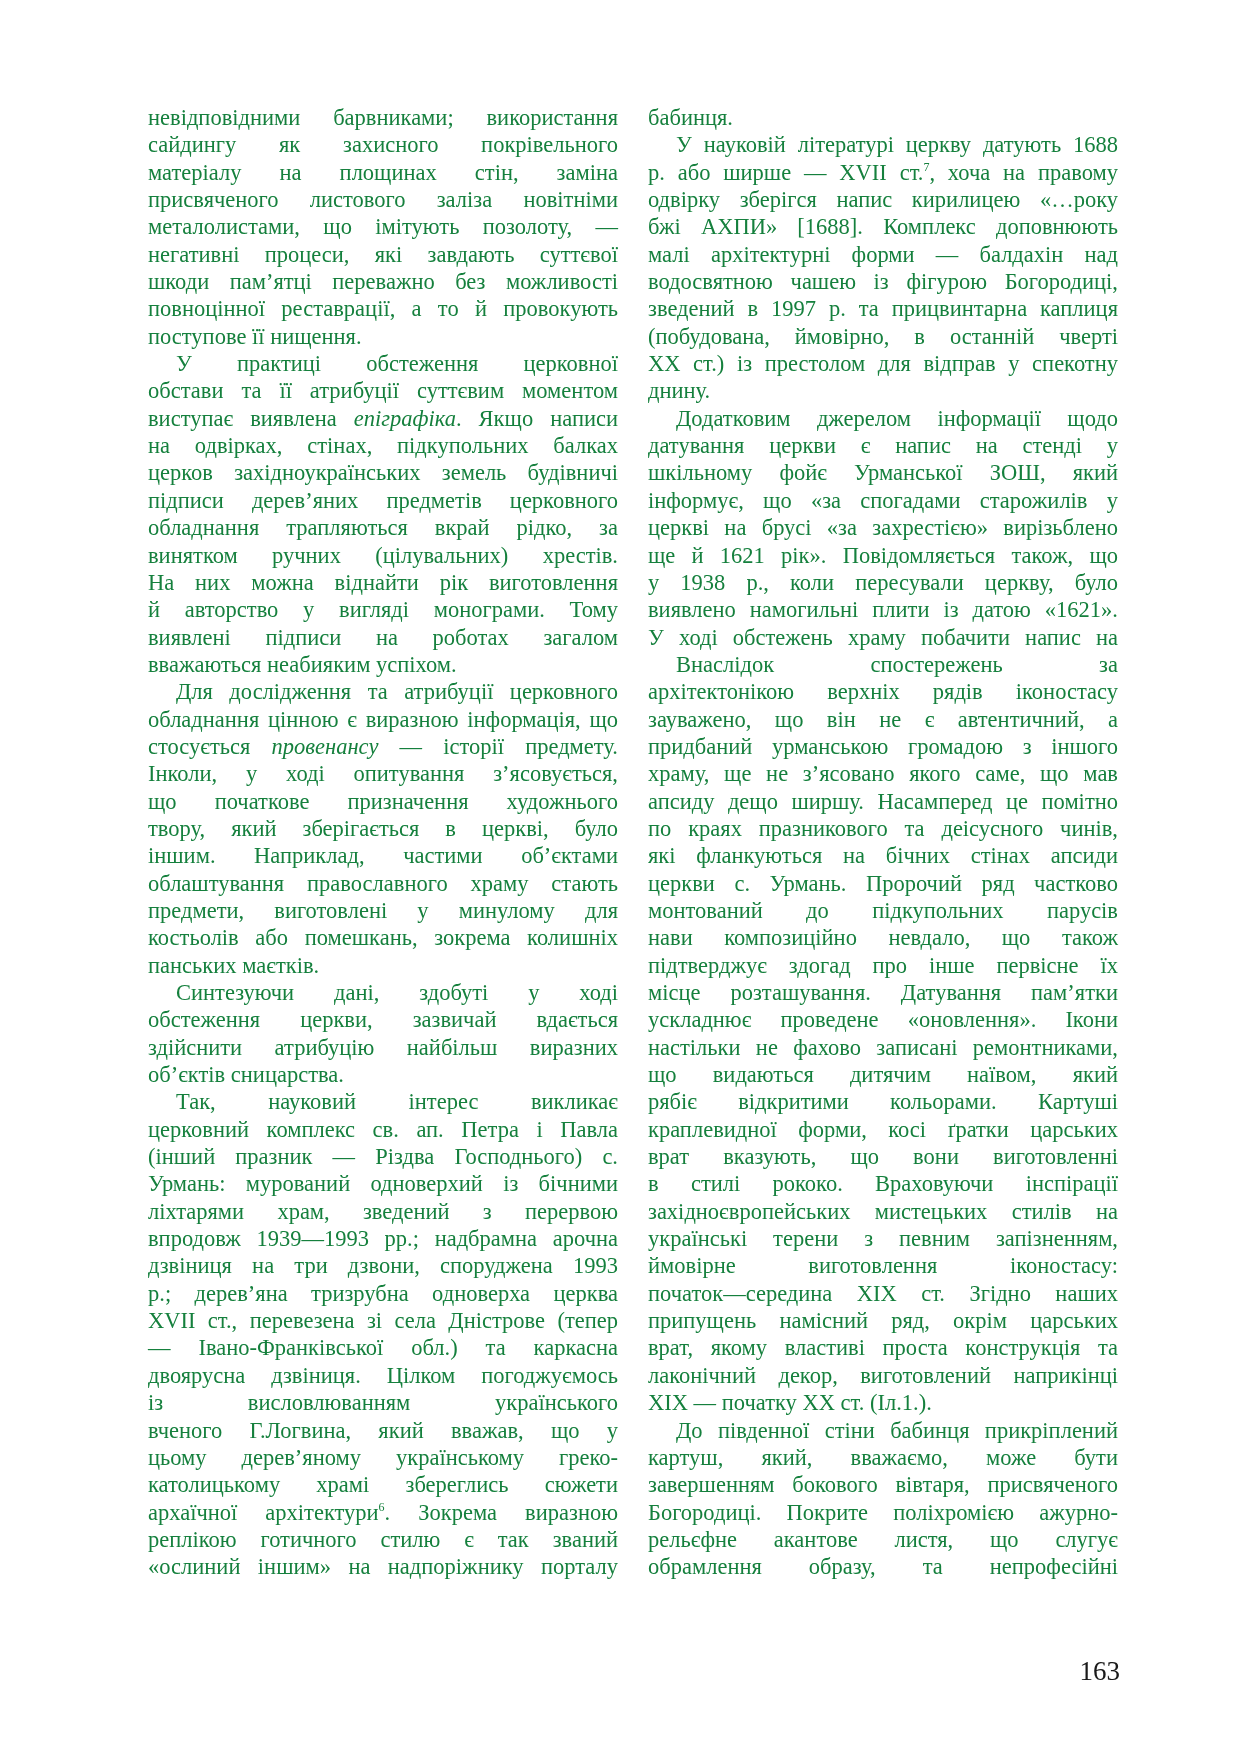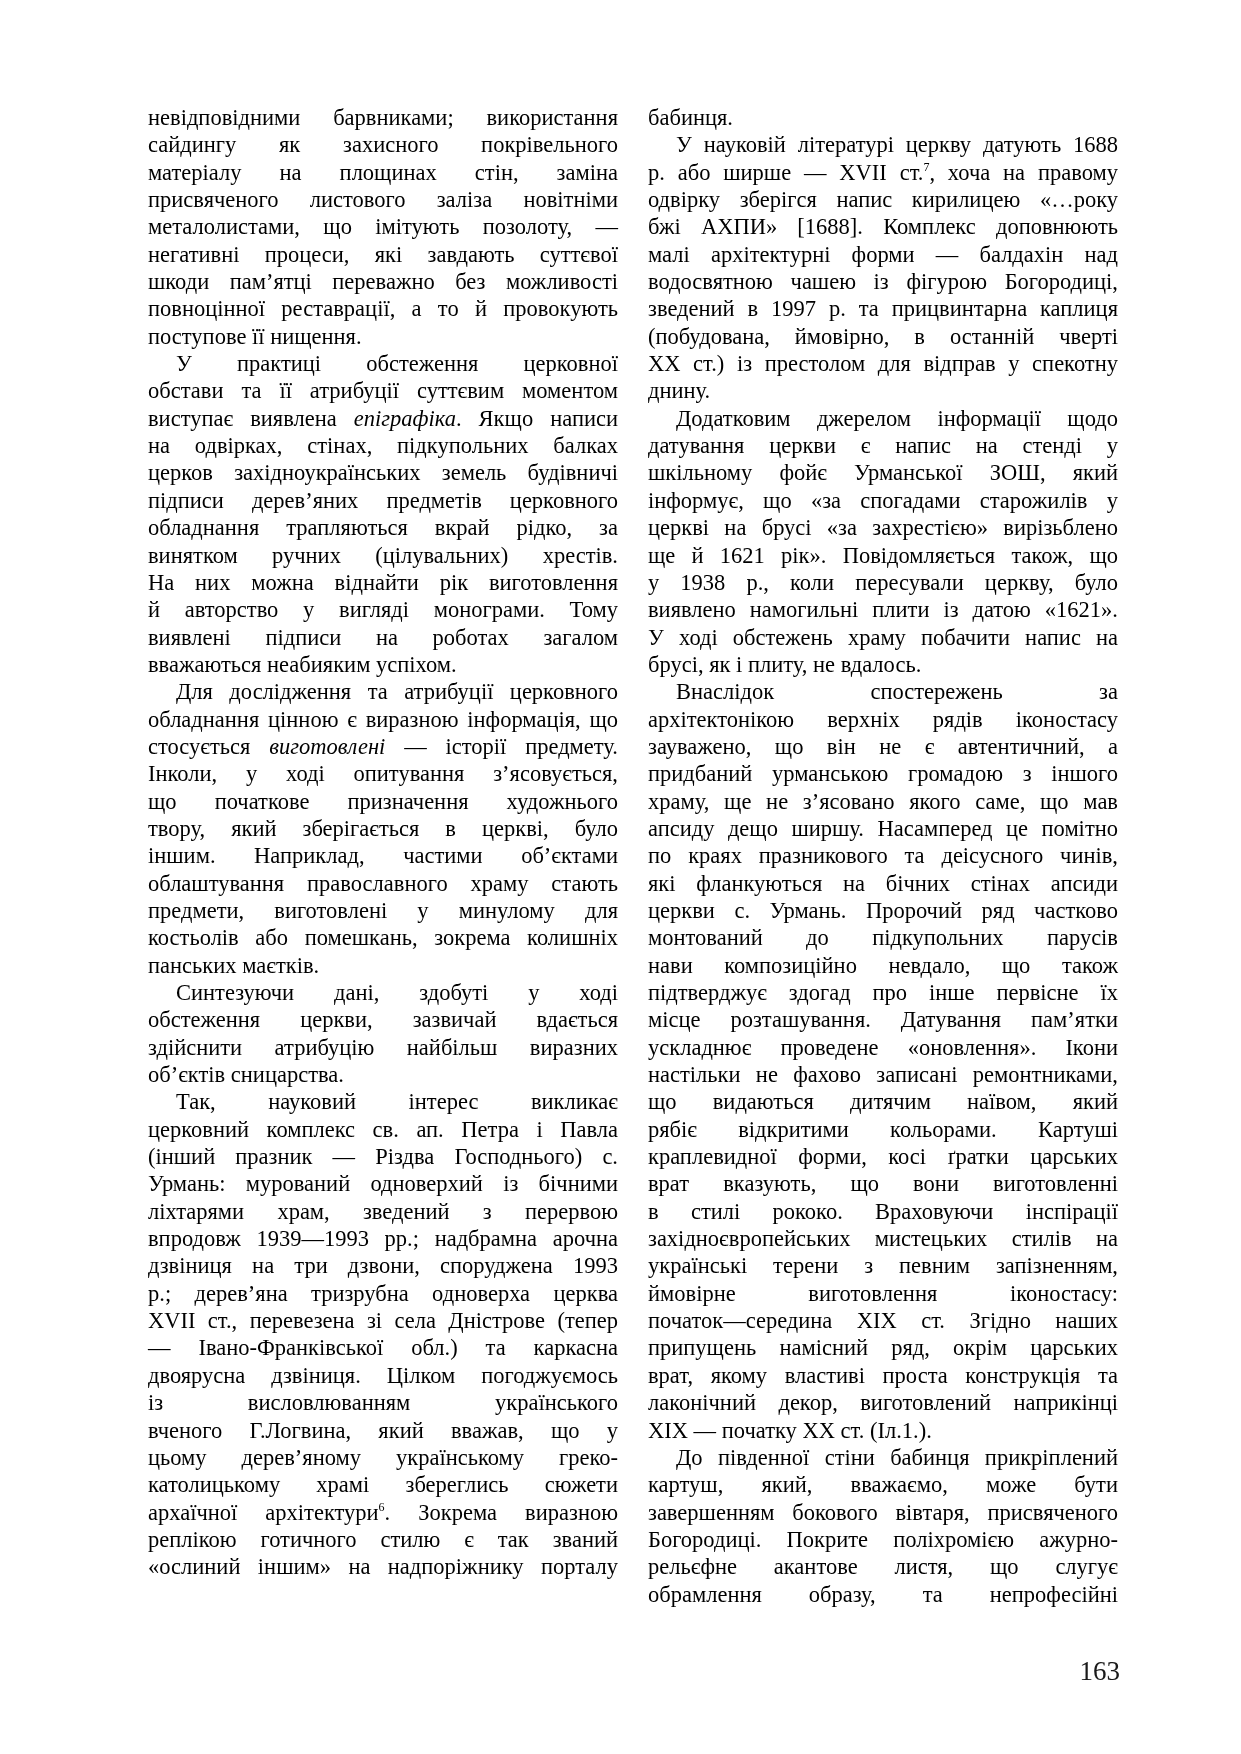--- a/index.html
+++ b/index.html
@@ -1,21 +1,21 @@
 <!DOCTYPE html>
 <html><head>
 <meta charset="utf-8">
 <style>
   html, body { margin: 0; padding: 0; background: #ffffff; }
   body { width: 1241px; height: 1754px; position: relative; overflow: hidden; }
   .page { position: absolute; left: 0; top: 0; width: 1241px; height: 1754px; background: #fff; }
   .col {
     position: absolute; top: 104px; width: 470px;
     font-family: "Liberation Serif", "DejaVu Serif", serif;
-    font-size: 22.5px; line-height: 27.35px; color: #000000;
+    font-size: 22.5px; line-height: 27.35px; color: #15803d;
   }
   .col.left { left: 148px; }
   .col.right { left: 648px; }
   .line {
     display: block; height: 27.35px; white-space: nowrap;
     text-align: justify; text-align-last: justify; overflow: visible;
   }
   .line.last { text-align-last: left; }
   .line.indent { text-indent: 28px; }
   .line span.em { font-style: italic; }
@@ -46,21 +46,21 @@
       <span class="line">церков західноукраїнських земель будівничі</span>
       <span class="line">підписи дерев’яних предметів церковного</span>
       <span class="line">обладнання трапляються вкрай рідко, за</span>
       <span class="line">винятком ручних (цілувальних) хрестів.</span>
       <span class="line">На них можна віднайти рік виготовлення</span>
       <span class="line">й авторство у вигляді монограми. Тому</span>
       <span class="line">виявлені підписи на роботах загалом</span>
       <span class="line last">вважаються неабияким успіхом.</span>
       <span class="line indent">Для дослідження та атрибуції церковного</span>
       <span class="line">обладнання цінною є виразною інформація, що</span>
-      <span class="line">стосується <span class="em">виготовлені</span> — історії предмету.</span>
+      <span class="line">стосується <span class="em">провенансу</span> — історії предмету.</span>
       <span class="line">Інколи, у ході опитування з’ясовується,</span>
       <span class="line">що початкове призначення художнього</span>
       <span class="line">твору, який зберігається в церкві, було</span>
       <span class="line">іншим. Наприклад, частими об’єктами</span>
       <span class="line">облаштування православного храму стають</span>
       <span class="line">предмети, виготовлені у минулому для</span>
       <span class="line">костьолів або помешкань, зокрема колишніх</span>
       <span class="line last">панських маєтків.</span>
       <span class="line indent">Синтезуючи дані, здобуті у ході</span>
       <span class="line">обстеження церкви, зазвичай вдається</span>
@@ -99,21 +99,20 @@
       <span class="line last">днину.</span>
       <span class="line indent">Додатковим джерелом інформації щодо</span>
       <span class="line">датування церкви є напис на стенді у</span>
       <span class="line">шкільному фойє Урманської ЗОШ, який</span>
       <span class="line">інформує, що «за спогадами старожилів у</span>
       <span class="line">церкві на брусі «за захрестією» вирізьблено</span>
       <span class="line">ще й 1621 рік». Повідомляється також, що</span>
       <span class="line">у 1938 р., коли пересували церкву, було</span>
       <span class="line">виявлено намогильні плити із датою «1621».</span>
       <span class="line">У ході обстежень храму побачити напис на</span>
-      <span class="line last">брусі, як і плиту, не вдалось.</span>
       <span class="line indent">Внаслідок спостережень за</span>
       <span class="line">архітектонікою верхніх рядів іконостасу</span>
       <span class="line">зауважено, що він не є автентичний, а</span>
       <span class="line">придбаний урманською громадою з іншого</span>
       <span class="line">храму, ще не з’ясовано якого саме, що мав</span>
       <span class="line">апсиду дещо ширшу. Насамперед це помітно</span>
       <span class="line">по краях празникового та деісусного чинів,</span>
       <span class="line">які фланкуються на бічних стінах апсиди</span>
       <span class="line">церкви с. Урмань. Пророчий ряд частково</span>
       <span class="line">монтований до підкупольних парусів</span>

